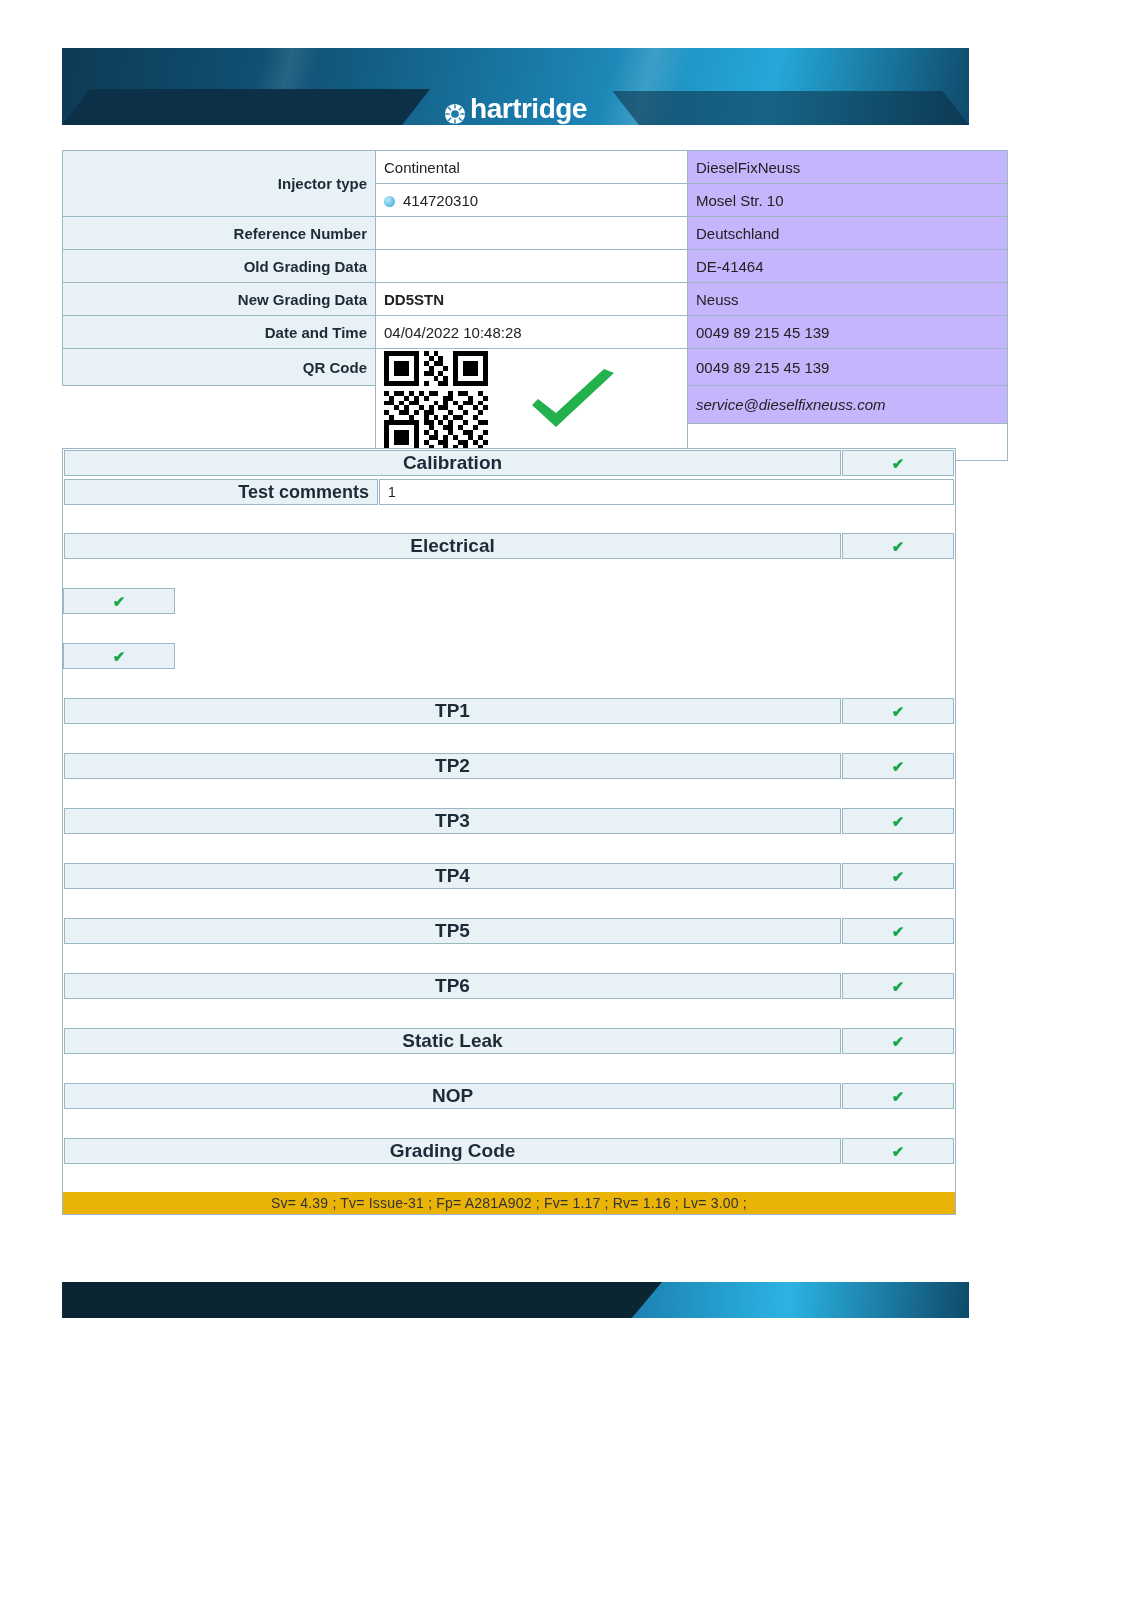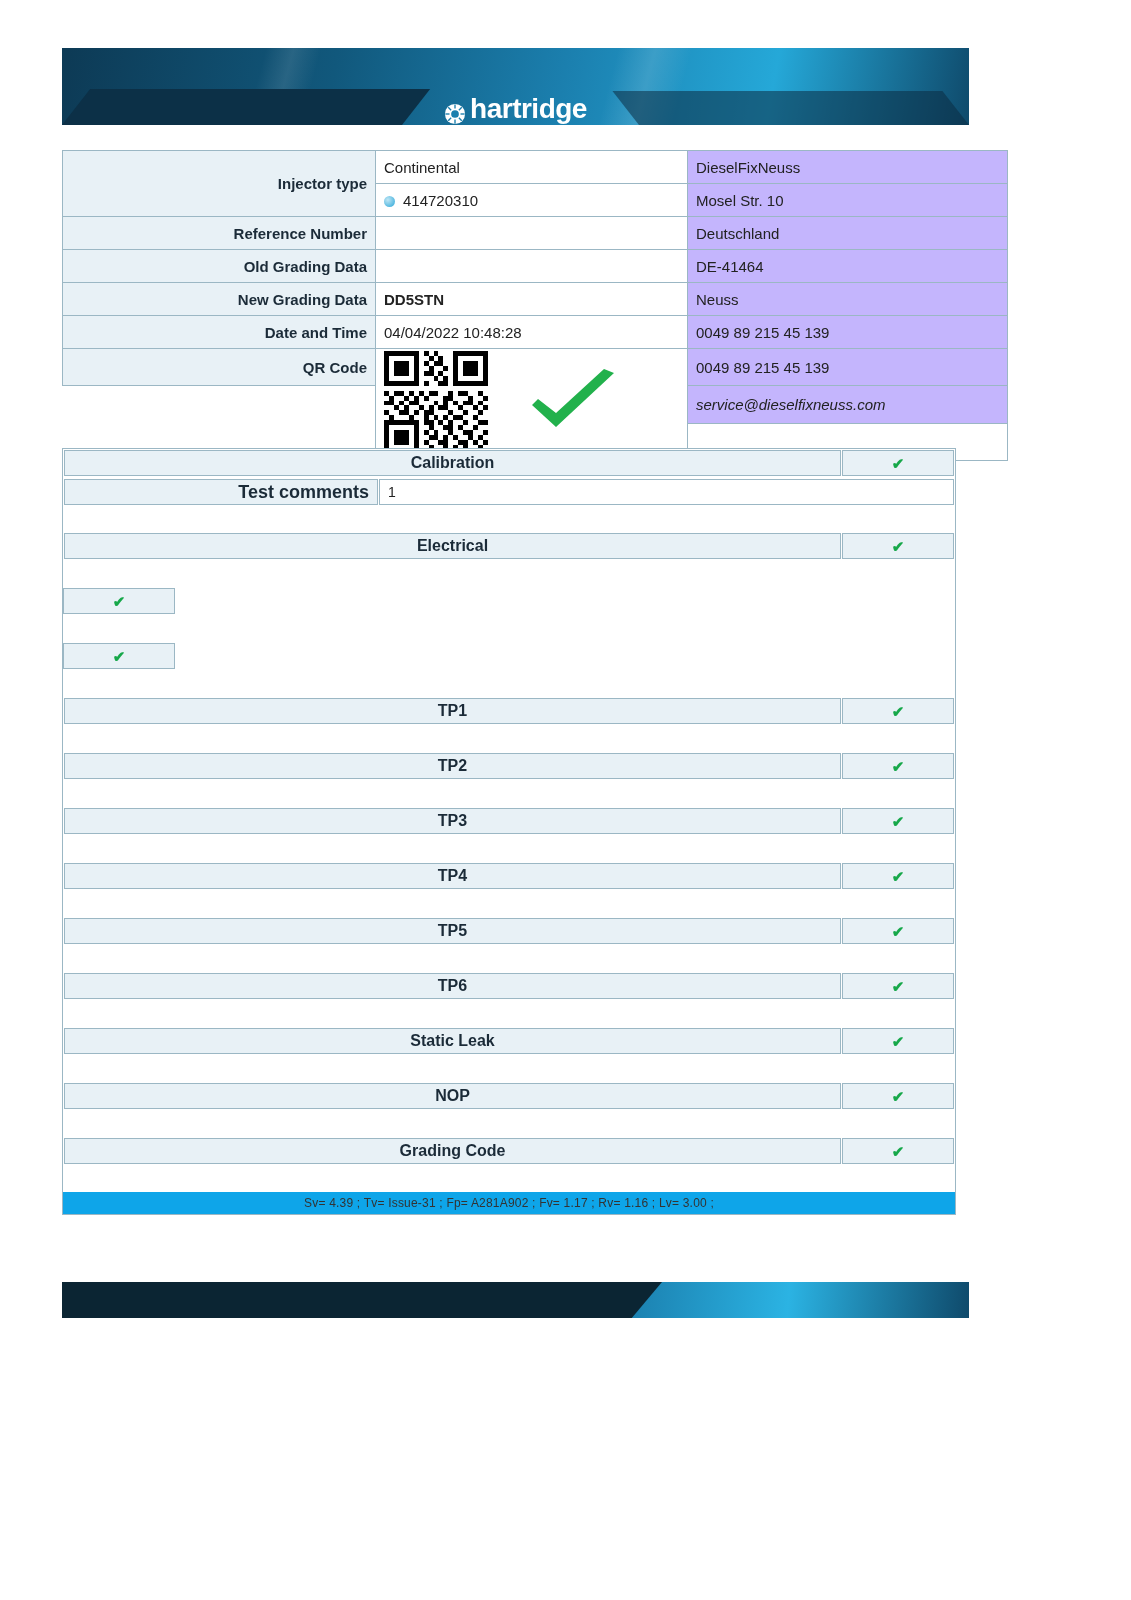--- a/index.html
+++ b/index.html
@@ -182,21 +182,21 @@
     border-bottom: 1px solid transparent;
   }
   .res-title {
     flex: 1 1 auto;
     background: #e8f1f6;
     border: 1px solid #9bb7c4;
     margin: 1px;
     display: flex;
     align-items: center;
     justify-content: center;
-    font-size: 16px;
+    font-size: 19px;
     font-weight: bold;
     color: #1b2b38;
   }
   .res-status {
     flex: 0 0 110px;
     background: #e8f1f6;
     border: 1px solid #9bb7c4;
     margin: 1px 1px 1px 0;
     display: flex;
     align-items: center;
@@ -238,24 +238,24 @@
     padding-left: 8px;
     font-size: 14px;
     color: #222;
     box-sizing: border-box;
   }
   .footnote {
     height: 22px;
     display: flex;
     align-items: center;
     justify-content: center;
-    font-size: 12px;
+    font-size: 14px;
     color: #333;
     letter-spacing: .2px;
-    background: #0ea5e9;
+    background: #eab308;
   }
   .tick { font-size: 15px; line-height: 1; }
 </style>
 </head>
 <body>
 
 <div class="header-banner">
   <div class="sheen"></div>
   <div class="dark-wedge"></div>
   <div class="dark-wedge2"></div>

